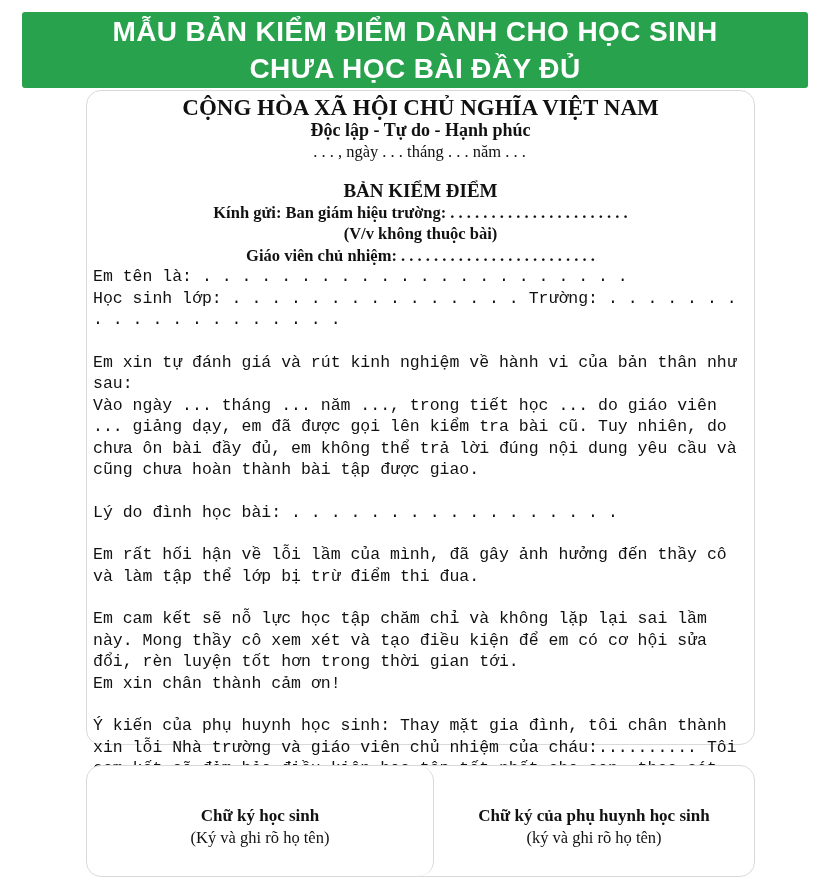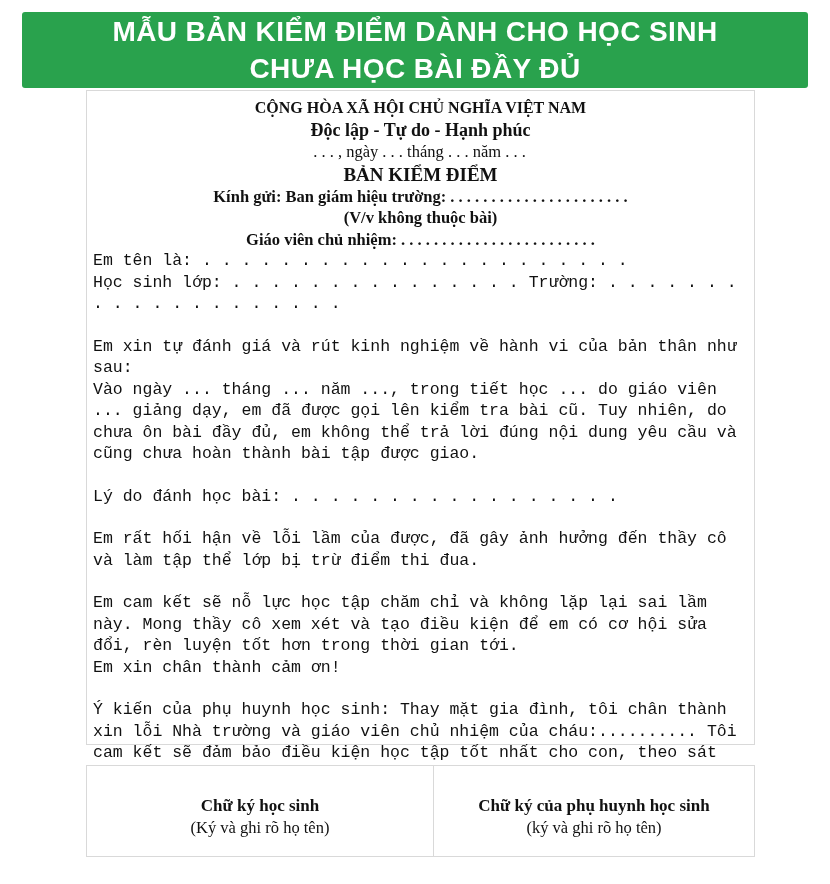--- a/index.html
+++ b/index.html
@@ -1,15 +1,15 @@
 <!DOCTYPE html>
 <html><head>
 <meta charset="utf-8">
 <style>
-  * { margin: 0; padding: 0; box-sizing: border-box; }
+  * { margin: 0; padding: 0; box-sizing: border-box; border-radius: 15px; }
   html, body { background: #ffffff; }
   body { font-family: "Liberation Serif", serif; color: #111111; }
   .page {
     position: relative;
     width: 830px;
     height: 884px;
     background: #ffffff;
     overflow: hidden;
   }
 
@@ -38,31 +38,31 @@
     width: 669px; height: 655px;
     border: 1px solid #d9d9d9;
     background: #ffffff;
     padding: 5px 6px 0 6px;
     font-size: 16.5px;
     line-height: 21.5px;
   }
   .c { text-align: center; }
   .r { text-align: center; padding-right: 2px; }
   .b { font-weight: bold; }
-  .t1 { font-size: 16px; line-height: 23px; }
+  .t1 { font-size: 23px; line-height: 23px; }
   .t2 { font-size: 18px; line-height: 22px; }
-  .t3 { font-size: 19px; line-height: 23px; }
+  .t3 { font-size: 19px; line-height: 23px; margin-top: 16px; }
   .gap { margin-top: 21px; }
   .para { text-align: left; font-family: Liberation Mono, monospace; }
 
   
   .sig-box {
     position: absolute;
     left: 86px; top: 765px;
-    width: 669px; height: 92px;
+    width: 669px; height: 112px;
     border: 1px solid #d9d9d9;
     background: #ffffff;
     display: flex;
   }
   .sig-cell {
     flex: 0 0 347px;
     border-right: 1px solid #d9d9d9;
     display: flex;
     flex-direction: column;
     justify-content: center;
@@ -91,23 +91,23 @@
     <div class="c b t3">BẢN KIỂM ĐIỂM</div>
     <div class="c b">Kính gửi: Ban giám hiệu trường: . . . . . . . . . . . . . . . . . . . . . .</div>
     <div class="c b">(V/v không thuộc bài)</div>
     <div class="c b">Giáo viên chủ nhiệm: . . . . . . . . . . . . . . . . . . . . . . . .</div>
     <div class="para">Em tên là: . . . . . . . . . . . . . . . . . . . . . .</div>
     <div class="para">Học sinh lớp: . . . . . . . . . . . . . . . Trường: . . . . . . . . . . . . . . . . . . . .</div>
 
     <div class="para gap">Em xin tự đánh giá và rút kinh nghiệm về hành vi của bản thân như sau:</div>
     <div class="para">Vào ngày ... tháng ... năm ..., trong tiết học ... do giáo viên ... giảng dạy, em đã được gọi lên kiểm tra bài cũ. Tuy nhiên, do chưa ôn bài đầy đủ, em không thể trả lời đúng nội dung yêu cầu và cũng chưa hoàn thành bài tập được giao.</div>
 
-    <div class="para gap">Lý do đánh học bài: . . . . . . . . . . . . . . . . .</div>
+    <div class="para gap">Lý do đình học bài: . . . . . . . . . . . . . . . . .</div>
 
-    <div class="para gap">Em rất hối hận về lỗi lầm của được, đã gây ảnh hưởng đến thầy cô và làm tập thể lớp bị trừ điểm thi đua.</div>
+    <div class="para gap">Em rất hối hận về lỗi lầm của mình, đã gây ảnh hưởng đến thầy cô và làm tập thể lớp bị trừ điểm thi đua.</div>
 
     <div class="para gap">Em cam kết sẽ nỗ lực học tập chăm chỉ và không lặp lại sai lầm này. Mong thầy cô xem xét và tạo điều kiện để em có cơ hội sửa đổi, rèn luyện tốt hơn trong thời gian tới.</div>
     <div class="para">Em xin chân thành cảm ơn!</div>
 
     <div class="para gap">Ý kiến của phụ huynh học sinh: Thay mặt gia đình, tôi chân thành xin lỗi Nhà trường và giáo viên chủ nhiệm của cháu:.......... Tôi cam kết sẽ đảm bảo điều kiện học tập tốt nhất cho con, theo sát quá trình học tập, kiểm tra bài vở trước khi đến lớp và không để tình trạng này tái diễn.</div>
   </section>
 
   <section class="sig-box">
     <div class="sig-cell">
       <div class="sig-title">Chữ ký học sinh</div>

